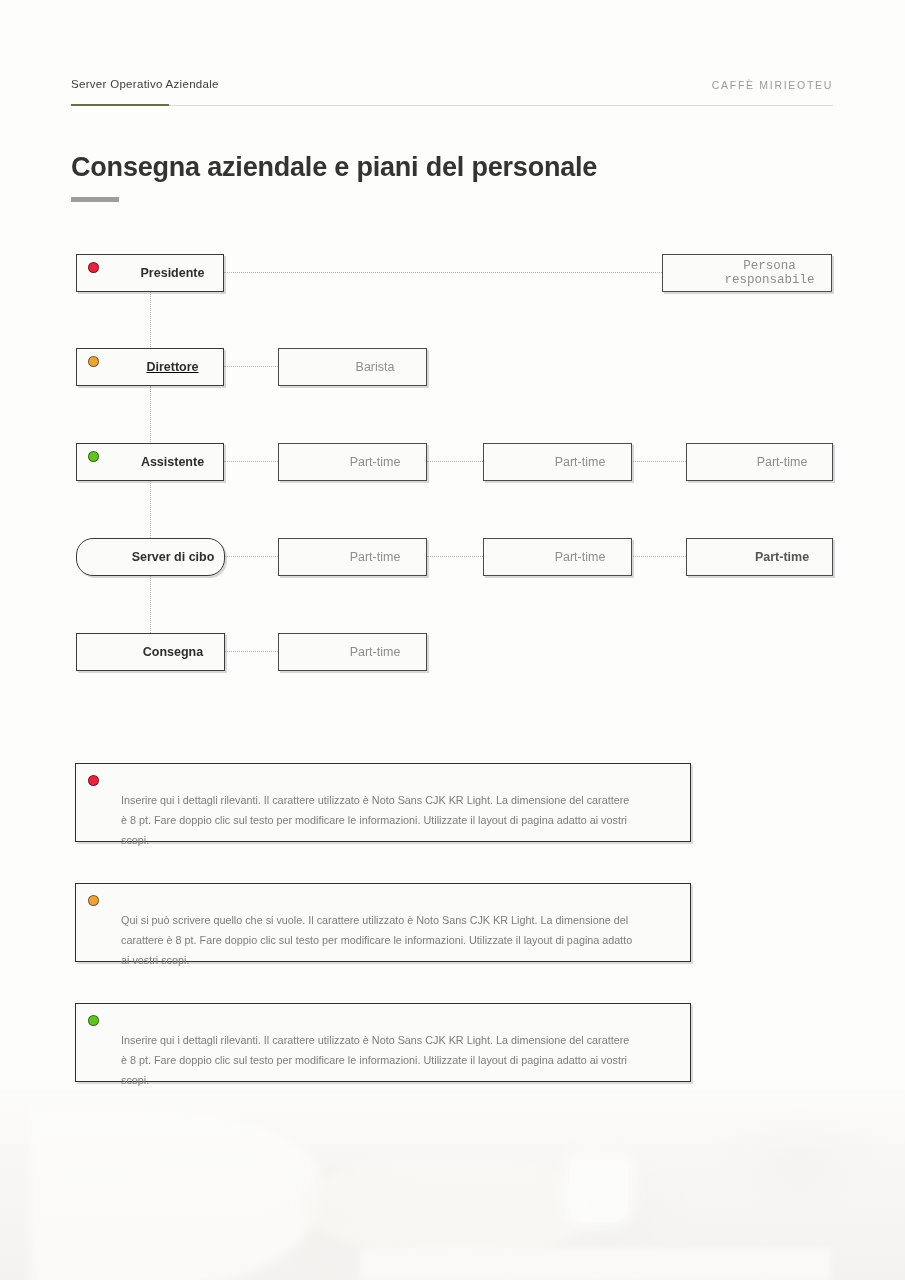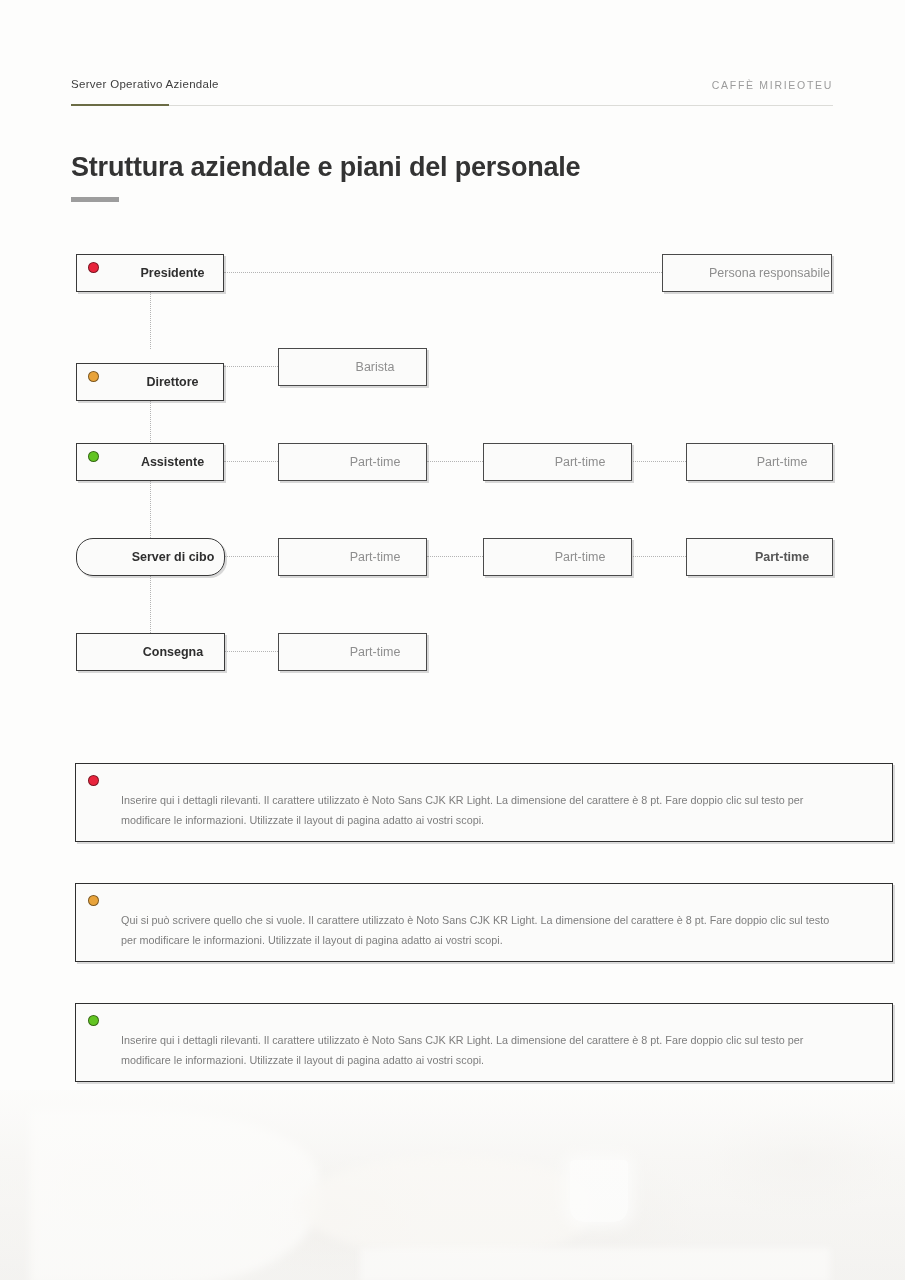--- a/index.html
+++ b/index.html
@@ -171,21 +171,21 @@
   }
   .node.primary .lbl { font-weight: bold; color: #2e2e2e; }
   .node.secondary { border-color: #4a4a4a; }
   .node.secondary .lbl { color: #8e8e8e; font-weight: normal; }
   .node.secondary.emph .lbl { color: #555555; font-weight: bold; }
 
   
   .note {
     position: absolute;
     left: 75px;
-    width: 818px;
+    width: 616px;
     background: #fbfbfa;
     border: 1.4px solid #2f2f2f;
     box-shadow: 2px 2px 0 rgba(120,120,120,0.25);
   }
   .note .ndot {
     position: absolute;
     left: 12px;
     top: 11px;
     width: 11px;
     height: 11px;
@@ -213,41 +213,41 @@
     <div class="ph-veil"></div>
   </div>
 
   <div class="hdr">
     <div class="hdr-left">Server Operativo Aziendale</div>
     <div class="hdr-right">CAFFÈ MIRIEOTEU</div>
     <div class="hdr-rule"></div>
     <div class="hdr-rule-accent"></div>
   </div>
 
-  <div class="title">Struttura aziendale e piani del personale</div>
+  <div class="title">Consegna aziendale e piani del personale</div>
   <div class="title-bar"></div>
 
   <div class="chart">
 
     <div class="conn-v" style="left:150px; top:291px; height:58px;"></div>
     <div class="conn-v" style="left:150px; top:386px; height:58px;"></div>
     <div class="conn-v" style="left:150px; top:481px; height:57px;"></div>
     <div class="conn-v" style="left:150px; top:576px; height:57px;"></div>
 
     <div class="conn-h" style="left:224px; top:272px; width:438px;"></div>
     <div class="node primary" style="left:76px; top:254px; width:148px;">
       <span class="dot" style="background:#e8243c;"></span>
       <span class="lbl">Presidente</span>
     </div>
-    <div class="node secondary" style="left:662px; top:254px; width:170px;">
+    <div class="node secondary" style="left:662px; top:254px; width:170px;font-family:Liberation Mono, monospace;">
       <span class="lbl">Persona responsabile</span>
     </div>
 
     <div class="conn-h" style="left:224px; top:366px; width:54px;"></div>
-    <div class="node primary" style="left:76px; top:363px; width:148px;">
+    <div class="node primary" style="left:76px; top:348px; width:148px;text-decoration:underline;">
       <span class="dot" style="background:#e8a33a;"></span>
       <span class="lbl">Direttore</span>
     </div>
     <div class="node secondary" style="left:278px; top:348px; width:149px;align-items:center;">
       <span class="lbl">Barista</span>
     </div>
 
     <div class="conn-h" style="left:224px; top:461px; width:54px;"></div>
     <div class="conn-h" style="left:427px; top:461px; width:56px;"></div>
     <div class="conn-h" style="left:631px; top:461px; width:55px;"></div>

